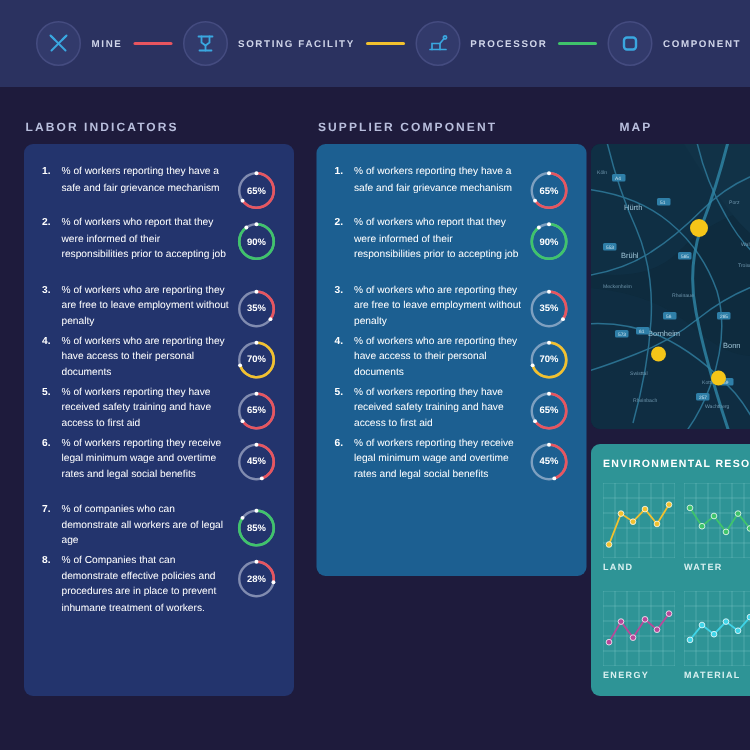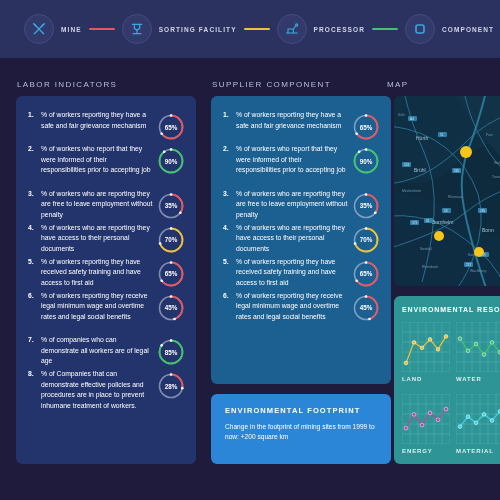--- a/index.html
+++ b/index.html
@@ -29,21 +29,21 @@
   .nav-label {
     font-size: 6.5px; letter-spacing: 1.1px; font-weight: bold;
     color: #cfd4e8; white-space: nowrap;
     margin: 0 7px 0 7px; flex: 0 0 auto;
   }
   .nav-link { width: 26px; height: 2.5px; border-radius: 2px; margin-right: 7px; flex: 0 0 auto; }
 
   
   .sec-title {
     position: absolute;
-    font-size: 8px; font-weight: normal; letter-spacing: 1.4px;
+    font-size: 8px; font-weight: bold; letter-spacing: 1.4px;
     color: #b9bfdd;
   }
 
   
   .card { position: absolute; border-radius: 6px; }
   .card-labor    { left: 16px;  top: 96px; width: 180px; height: 368px; background: #23346d; }
   .card-supplier { left: 211px; top: 96px; width: 180px; height: 288px; background: #1c5f91; }
   .card-footprint{ left: 211px; top: 394px; width: 180px; height: 70px; background: #2b86d8; }
   .card-map      { left: 394px; top: 96px; width: 116px; height: 190px; background: #0d2a3d; overflow: hidden; }
   .card-env      { left: 394px; top: 296px; width: 116px; height: 168px; background: #2e9496; }
@@ -125,21 +125,21 @@
       <svg width="16" height="16" viewBox="0 0 24 24">
         <rect x="6" y="6" width="12" height="12" rx="3" stroke="#3aa7e0" stroke-width="2.4" fill="none"></rect>
       </svg>
     </div>
     <span class="nav-label">COMPONENT</span>
 
   </div>
 
   <div class="sec-title" style="left:17px;  top:80px;">LABOR INDICATORS</div>
   <div class="sec-title" style="left:212px; top:80px;">SUPPLIER COMPONENT</div>
-  <div class="sec-title" style="left:387px; top:80px;">MAP</div>
+  <div class="sec-title" style="left:413px; top:80px;">MAP</div>
 
   <div class="card card-labor" id="labor-card">
       <div class="ind-row" style="left: 12px; top: 14px;">
         <div class="ind-num">1.</div>
         <div class="ind-text">% of workers reporting they have a safe and fair grievance mechanism</div>
       </div>
       <div class="donut" style="left: 140px; top: 16px;">
         <svg width="30" height="30" viewBox="0 0 30 30">
           <circle cx="15" cy="15" r="11.5" fill="none" stroke="#cfd6e8" stroke-width="1.6" opacity="0.55"></circle>
           <circle cx="15" cy="15" r="11.5" fill="none" stroke="#e8555f" stroke-width="1.8" stroke-dasharray="46.96681017116741 25.28982086139783" transform="rotate(-90 15 15)"></circle>
@@ -315,24 +315,20 @@
         <svg width="30" height="30" viewBox="0 0 30 30">
           <circle cx="15" cy="15" r="11.5" fill="none" stroke="#cfd6e8" stroke-width="1.6" opacity="0.55"></circle>
           <circle cx="15" cy="15" r="11.5" fill="none" stroke="#e8555f" stroke-width="1.8" stroke-dasharray="32.51548396465436 39.74114706791088" transform="rotate(-90 15 15)"></circle>
           <circle cx="15" cy="3.5" r="1.3" fill="#ffffff"></circle>
           <circle cx="18.55" cy="25.94" r="1.3" fill="#ffffff"></circle>
         </svg>
         <div class="dtxt">45%</div>
       </div>
     </div>
 
-  <div class="card card-footprint">
-    <div class="fp-title">ENVIRONMENTAL FOOTPRINT</div>
-    <div class="fp-body">Change in the footprint of mining sites from 1999 to now: +200 square km</div>
-  </div>
 
   <div class="card card-map">
     <svg class="map-svg" width="116" height="190" viewBox="0 0 116 190">
       <rect x="0" y="0" width="116" height="190" fill="#0e2b3e"></rect>
       <g opacity="0.55">
         <path d="M0 0 H116 V40 Q80 50 60 70 Q40 92 0 86 Z" fill="#123449"></path>
         <path d="M0 96 Q44 100 70 124 Q96 146 116 140 V190 H0 Z" fill="#113145"></path>
         <path d="M62 0 Q78 26 92 44 Q104 60 116 66 V0 Z" fill="#14394f"></path>
       </g>
       <g stroke="#2a6f8e" fill="none" stroke-width="1">

